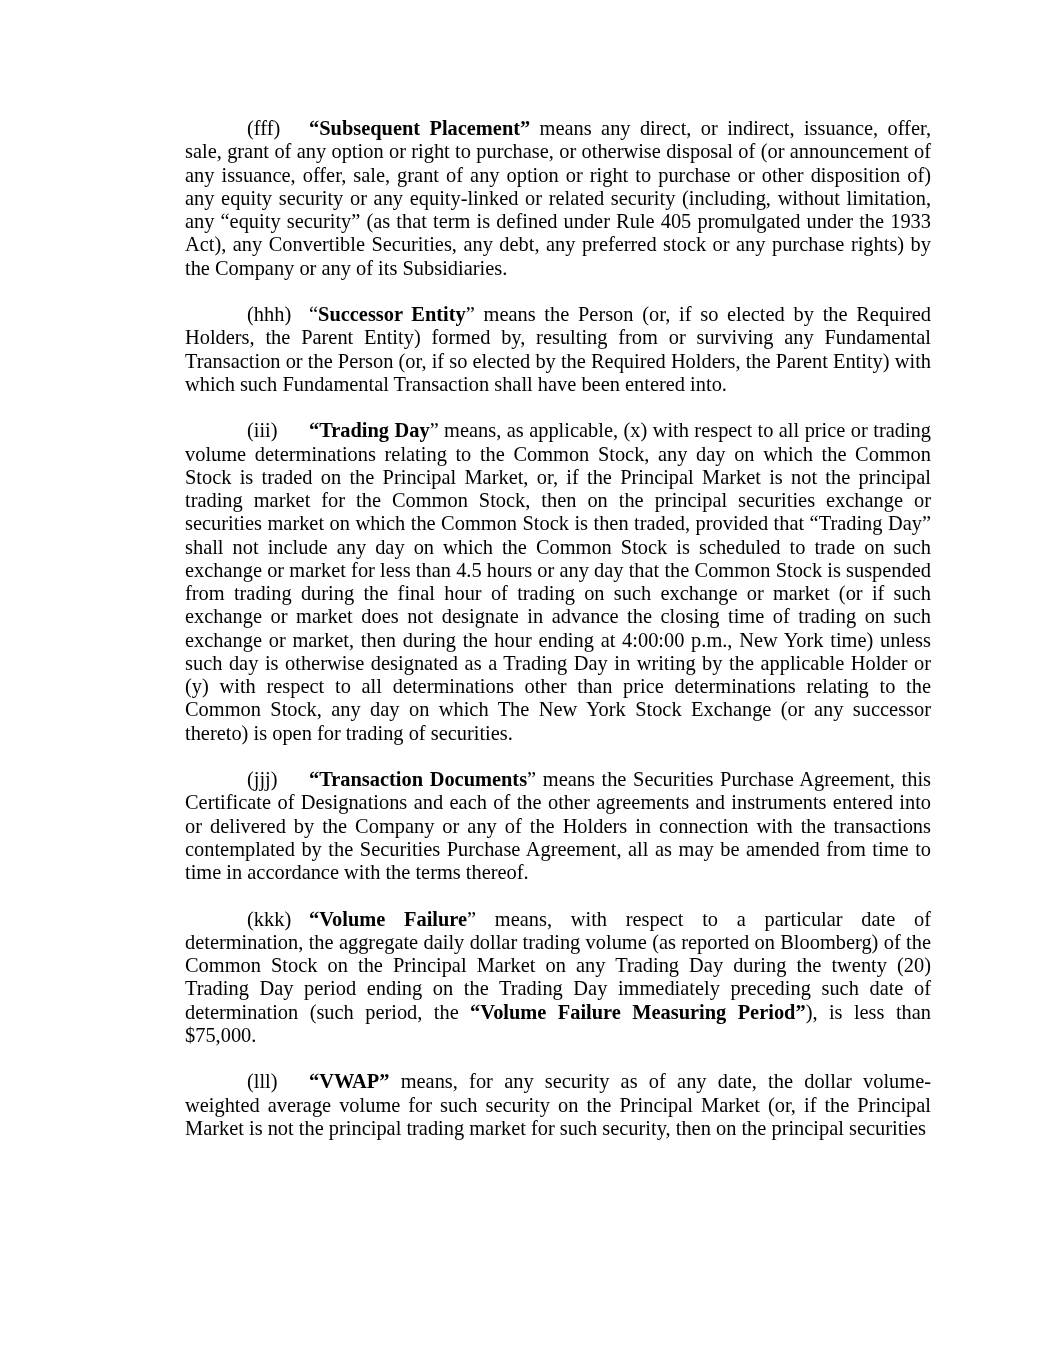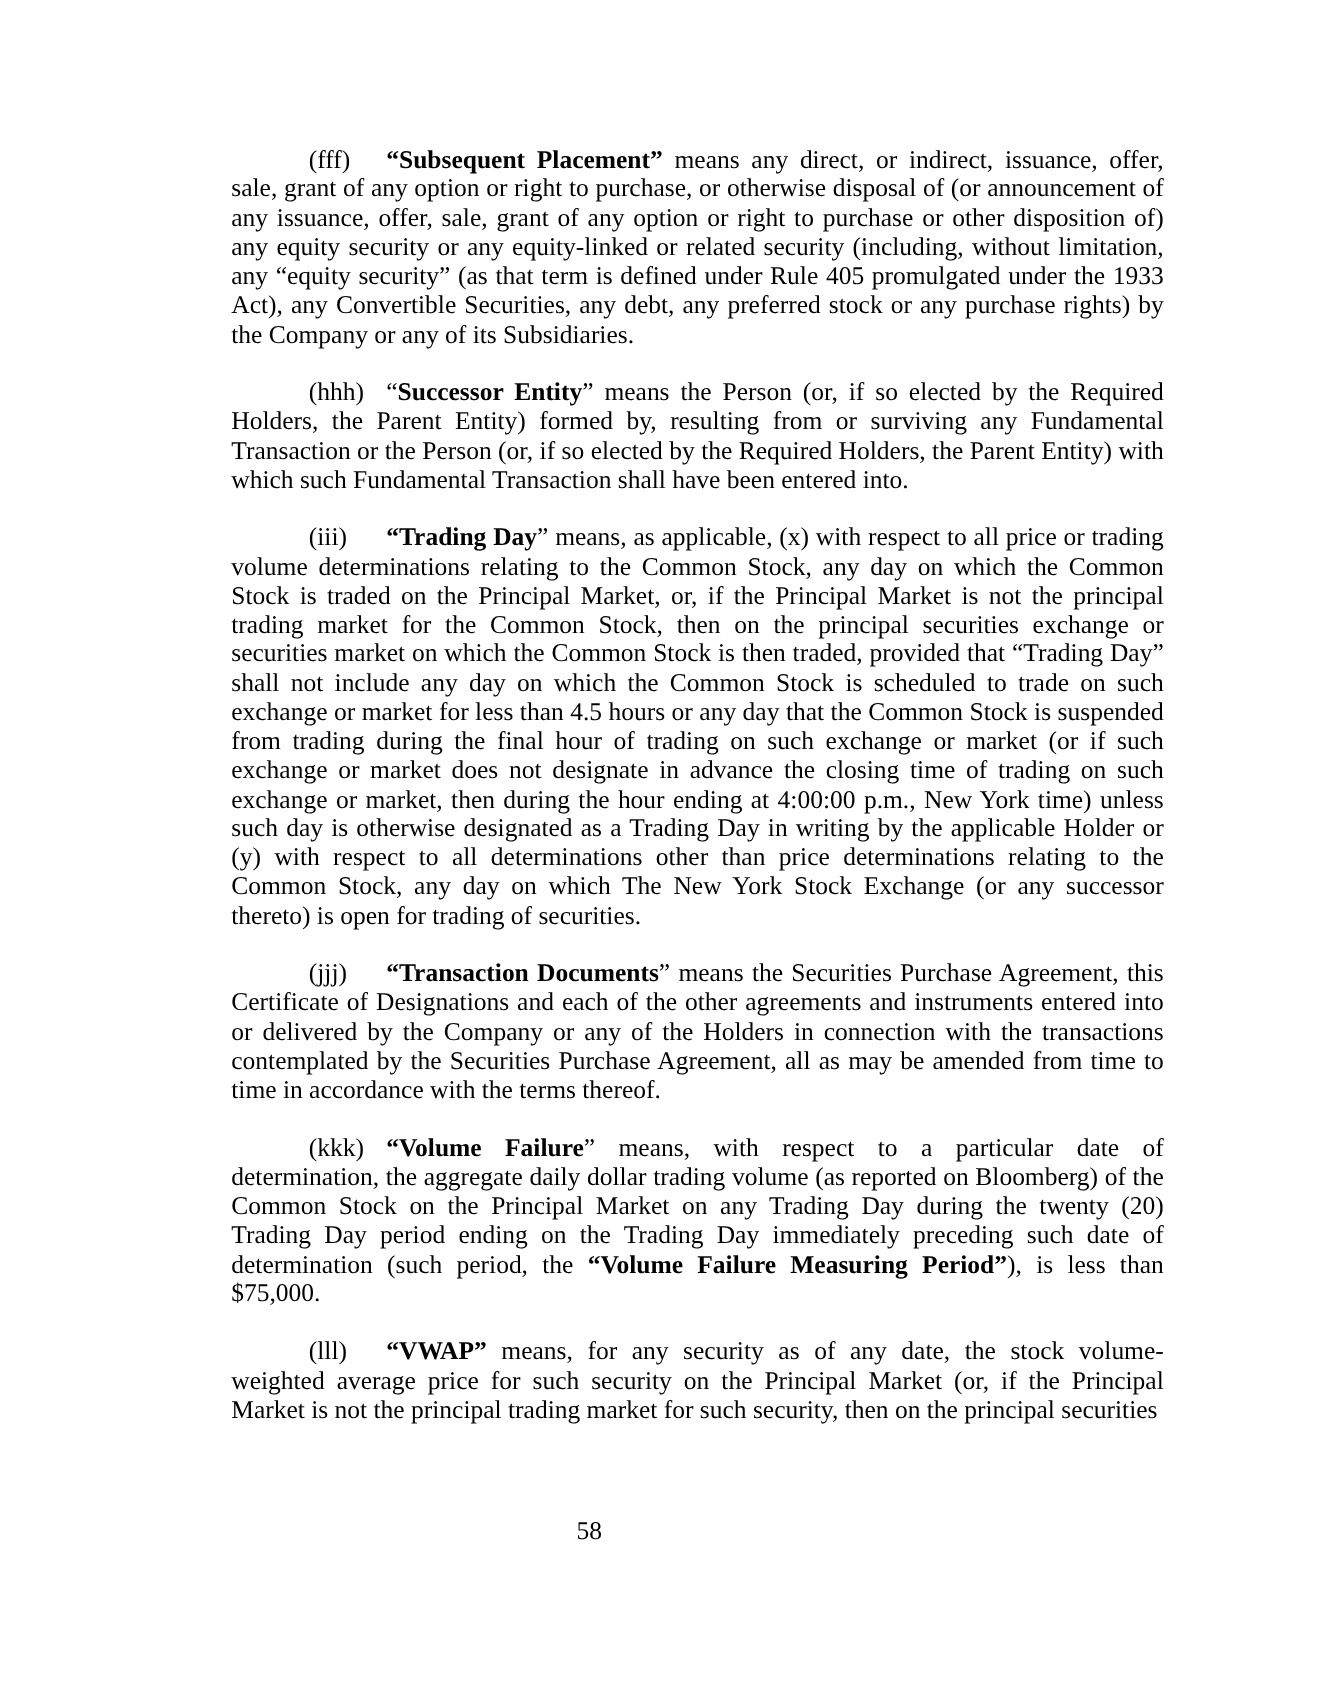--- a/index.html
+++ b/index.html
@@ -51,16 +51,15 @@
 </head>
 <body>
 
 <div class="page">
   <div class="doc-body" id="paragraphs">
       <p class="para"><span class="plabel">(fff)</span><span class="seg bold">“Subsequent Placement”</span><span class="seg"> means any direct, or indirect, issuance, offer, sale, grant of any option or right to purchase, or otherwise disposal of (or announcement of any issuance, offer, sale, grant of any option or right to purchase or other disposition of) any equity security or any equity-linked or related security (including, without limitation, any “equity security” (as that term is defined under Rule 405 promulgated under the 1933 Act), any Convertible Securities, any debt, any preferred stock or any purchase rights) by the Company or any of its Subsidiaries.</span></p>
       <p class="para"><span class="plabel">(hhh)</span><span class="seg">“</span><span class="seg bold">Successor Entity</span><span class="seg">” means the Person (or, if so elected by the Required Holders, the Parent Entity) formed by, resulting from or surviving any Fundamental Transaction or the Person (or, if so elected by the Required Holders, the Parent Entity) with which such Fundamental Transaction shall have been entered into.</span></p>
       <p class="para"><span class="plabel">(iii)</span><span class="seg bold">“Trading Day</span><span class="seg">” means, as applicable, (x) with respect to all price or trading volume determinations relating to the Common Stock, any day on which the Common Stock is traded on the Principal Market, or, if the Principal Market is not the principal trading market for the Common Stock, then on the principal securities exchange or securities market on which the Common Stock is then traded, provided that “Trading Day” shall not include any day on which the Common Stock is scheduled to trade on such exchange or market for less than 4.5 hours or any day that the Common Stock is suspended from trading during the final hour of trading on such exchange or market (or if such exchange or market does not designate in advance the closing time of trading on such exchange or market, then during the hour ending at 4:00:00 p.m., New York time) unless such day is otherwise designated as a Trading Day in writing by the applicable Holder or (y) with respect to all determinations other than price determinations relating to the Common Stock, any day on which The New York Stock Exchange (or any successor thereto) is open for trading of securities.</span></p>
       <p class="para"><span class="plabel">(jjj)</span><span class="seg bold">“Transaction Documents</span><span class="seg">” means the Securities Purchase Agreement, this Certificate of Designations and each of the other agreements and instruments entered into or delivered by the Company or any of the Holders in connection with the transactions contemplated by the Securities Purchase Agreement, all as may be amended from time to time in accordance with the terms thereof.</span></p>
       <p class="para"><span class="plabel">(kkk)</span><span class="seg bold">“Volume Failure</span><span class="seg">” means, with respect to a particular date of determination, the aggregate daily dollar trading volume (as reported on Bloomberg) of the Common Stock on the Principal Market on any Trading Day during the twenty (20) Trading Day period ending on the Trading Day immediately preceding such date of determination (such period, the </span><span class="seg bold">“Volume Failure Measuring Period”</span><span class="seg">), is less than $75,000.</span></p>
-      <p class="para"><span class="plabel">(lll)</span><span class="seg bold">“VWAP”</span><span class="seg"> means, for any security as of any date, the stock volume-weighted average price for such security on the Principal Market (or, if the Principal Market is not the principal trading market for such security, then on the principal securities</span></p>
+      <p class="para"><span class="plabel">(lll)</span><span class="seg bold">“VWAP”</span><span class="seg"> means, for any security as of any date, the dollar volume-weighted average volume for such security on the Principal Market (or, if the Principal Market is not the principal trading market for such security, then on the principal securities</span></p>
     </div>
-  <div class="page-number">58</div>
 </div>
 
 </body></html>

